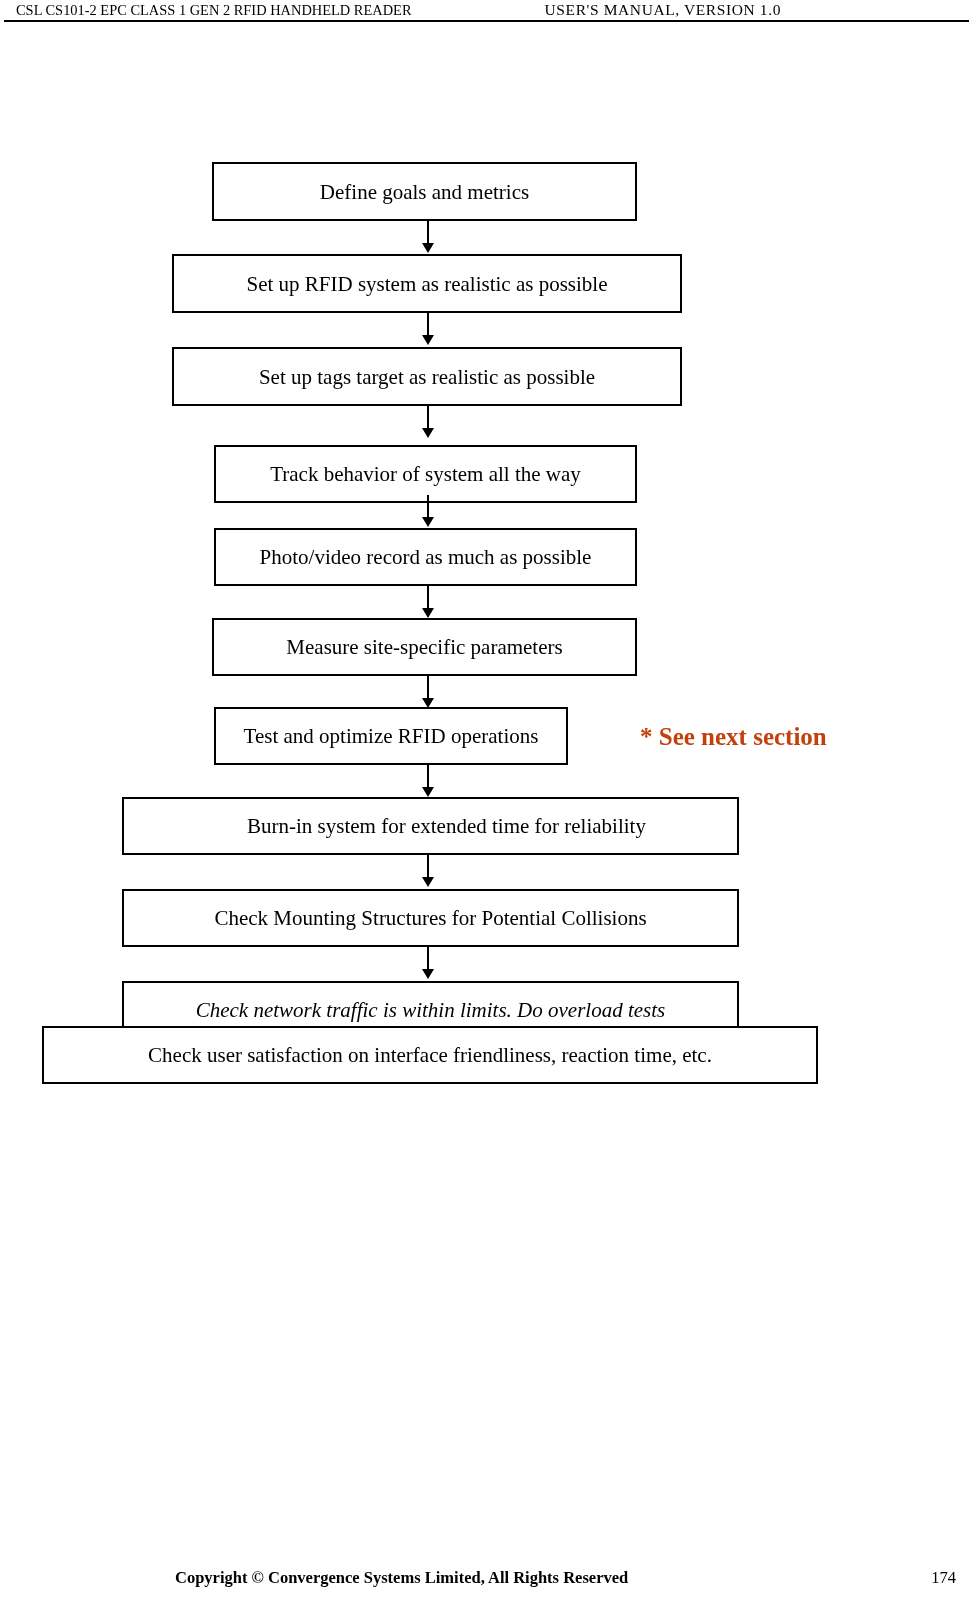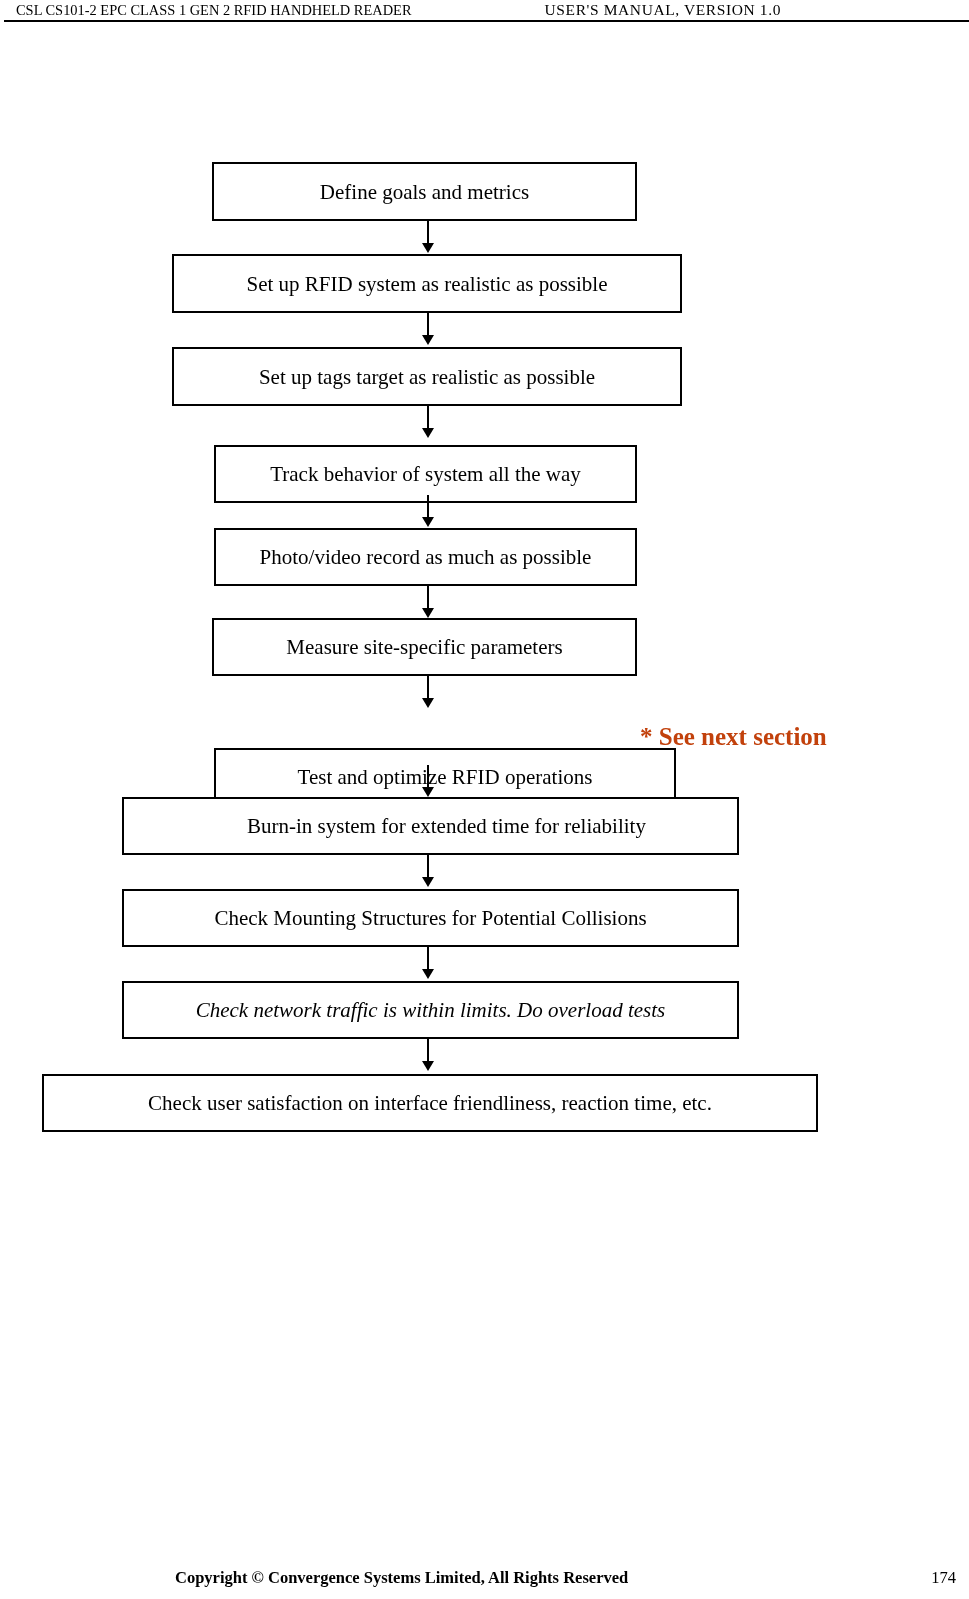--- a/index.html
+++ b/index.html
@@ -170,41 +170,41 @@
   <div class="flow-box" style="left:214px; top:528px; width:423px; height:58px;">
     <span class="flow-label">Photo/video record as much as possible</span>
   </div>
   <div class="flow-arrow" style="left:427px; top:586px; height:23px;"></div>
 
   <div class="flow-box" style="left:212px; top:618px; width:425px; height:58px;">
     <span class="flow-label">Measure site-specific parameters</span>
   </div>
   <div class="flow-arrow" style="left:427px; top:676px; height:23px;"></div>
 
-  <div class="flow-box" style="left:214px; top:748px; width:462px; height:58px;">
+  <div class="flow-box" style="left:214px; top:707px; width:354px; height:58px;">
     <span class="flow-label">Test and optimize RFID operations</span>
   </div>
   <div class="flow-arrow" style="left:427px; top:765px; height:23px;"></div>
 
   <div class="flow-box" style="left:122px; top:797px; width:617px; height:58px;padding-left:32px;">
     <span class="flow-label">Burn-in system for extended time for reliability</span>
   </div>
   <div class="flow-arrow" style="left:427px; top:855px; height:23px;"></div>
 
   <div class="flow-box" style="left:122px; top:889px; width:617px; height:58px;">
     <span class="flow-label">Check Mounting Structures for Potential Collisions</span>
   </div>
   <div class="flow-arrow" style="left:427px; top:947px; height:23px;"></div>
 
   <div class="flow-box" style="left:122px; top:981px; width:617px; height:58px;font-style:italic;">
     <span class="flow-label">Check network traffic is within limits. Do overload tests</span>
   </div>
   <div class="flow-arrow" style="left:427px; top:1039px; height:23px;"></div>
 
-  <div class="flow-box" style="left:42px; top:1074px; width:776px; height:58px;">
+  <div class="flow-box" style="left:42px; top:1026px; width:776px; height:58px;">
     <span class="flow-label">Check user satisfaction on interface friendliness, reaction time, etc.</span>
   </div>
 
   <div id="annotation-see-next" style="color: #c2410c;">* See next section</div>
 </div>
 
 <div id="page-footer">
   <div id="footer-copyright">Copyright © Convergence Systems Limited, All Rights Reserved</div>
   <div id="footer-page-number">174</div>
 </div>

